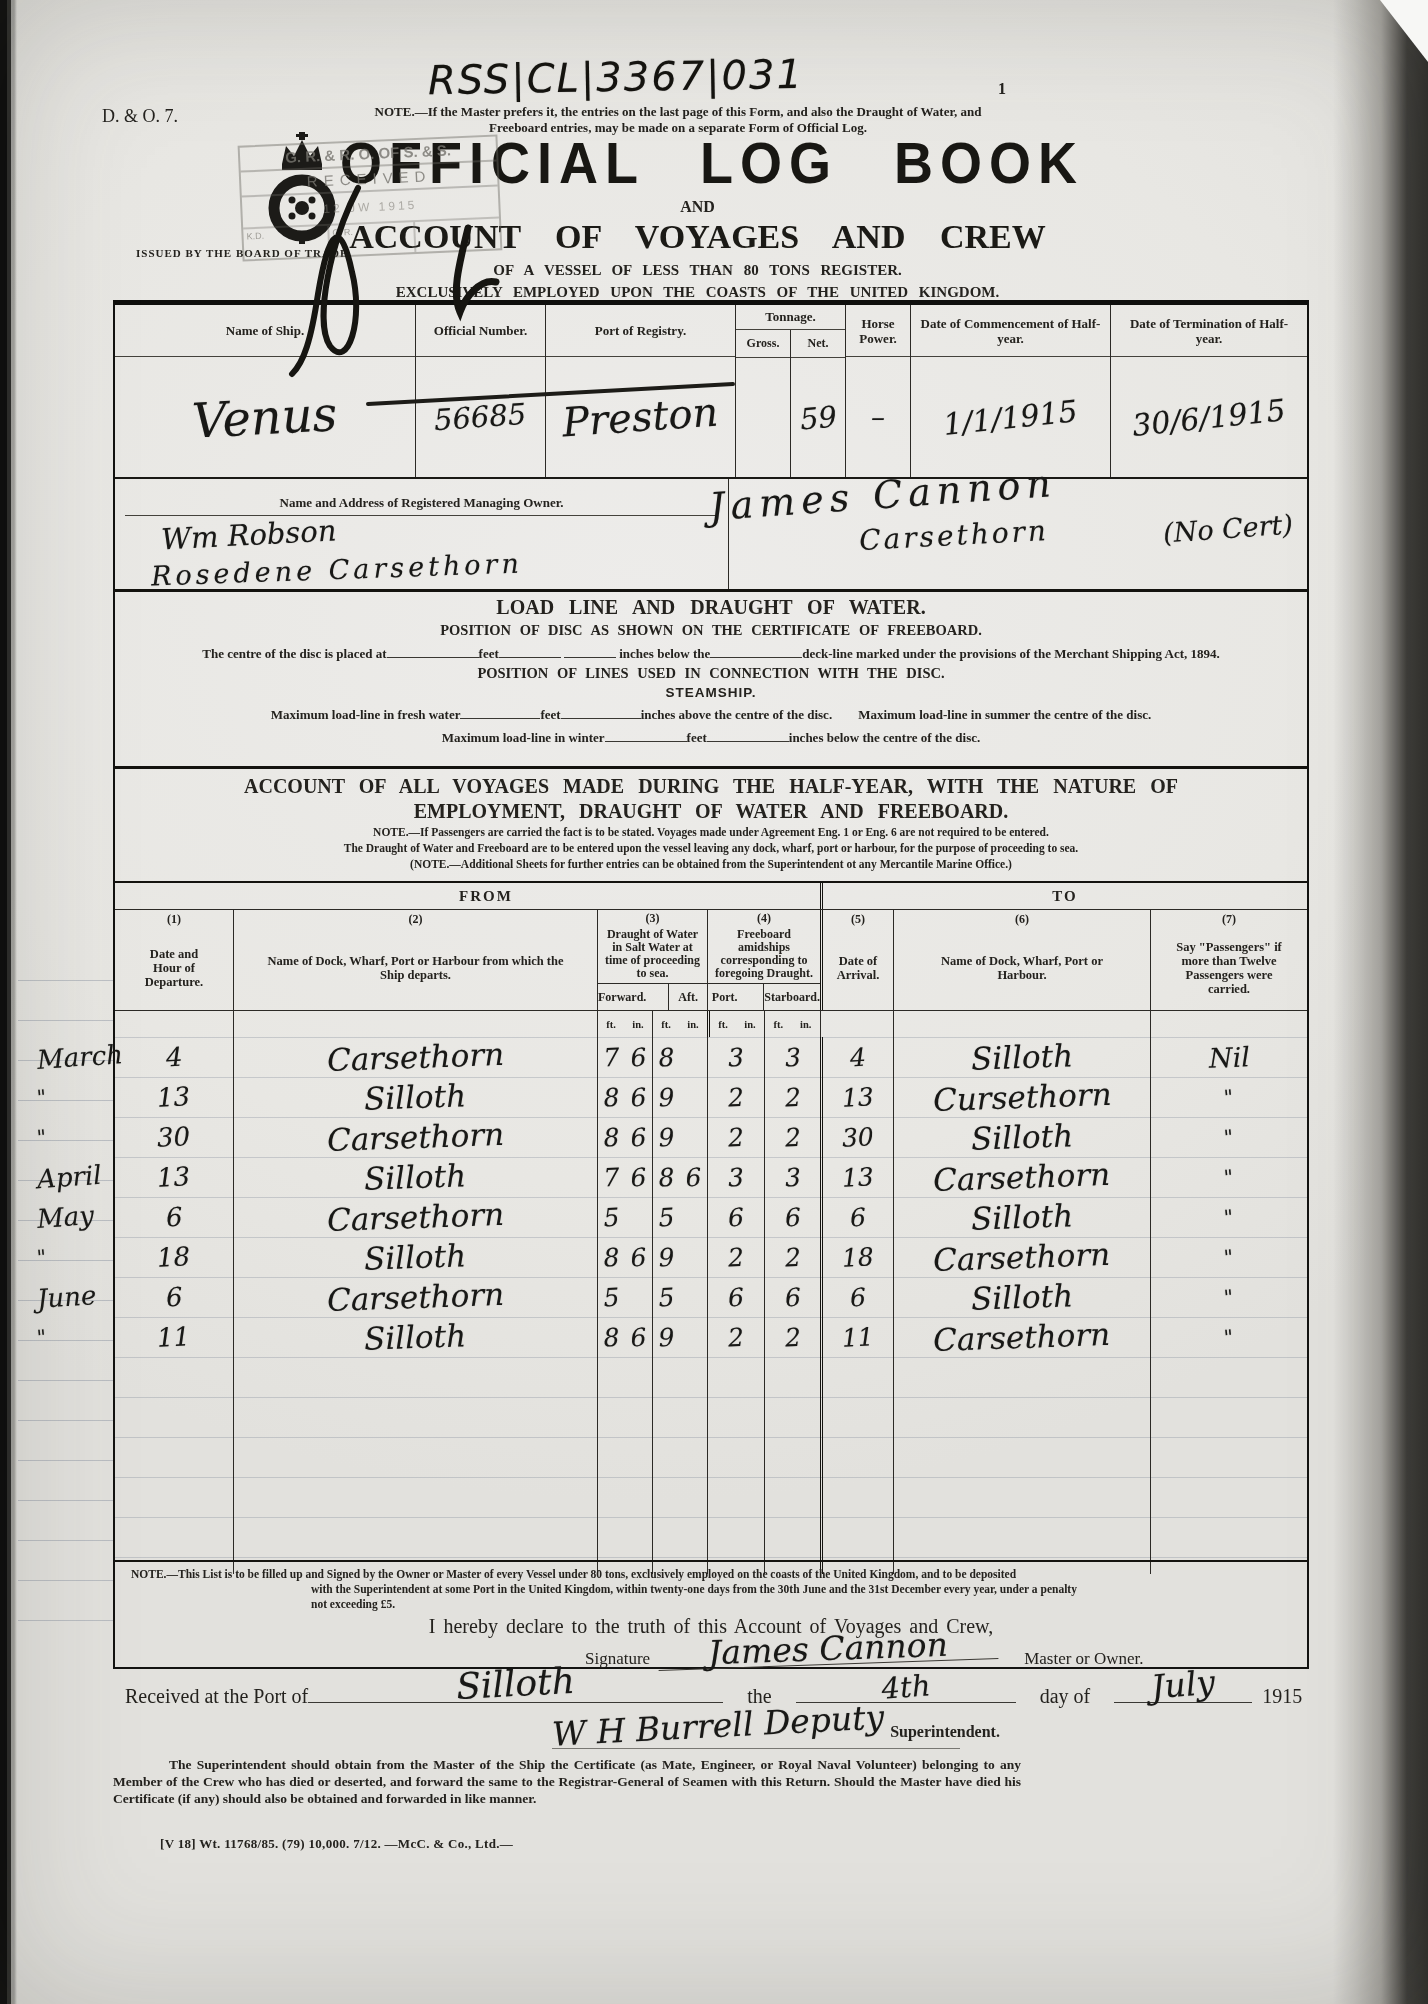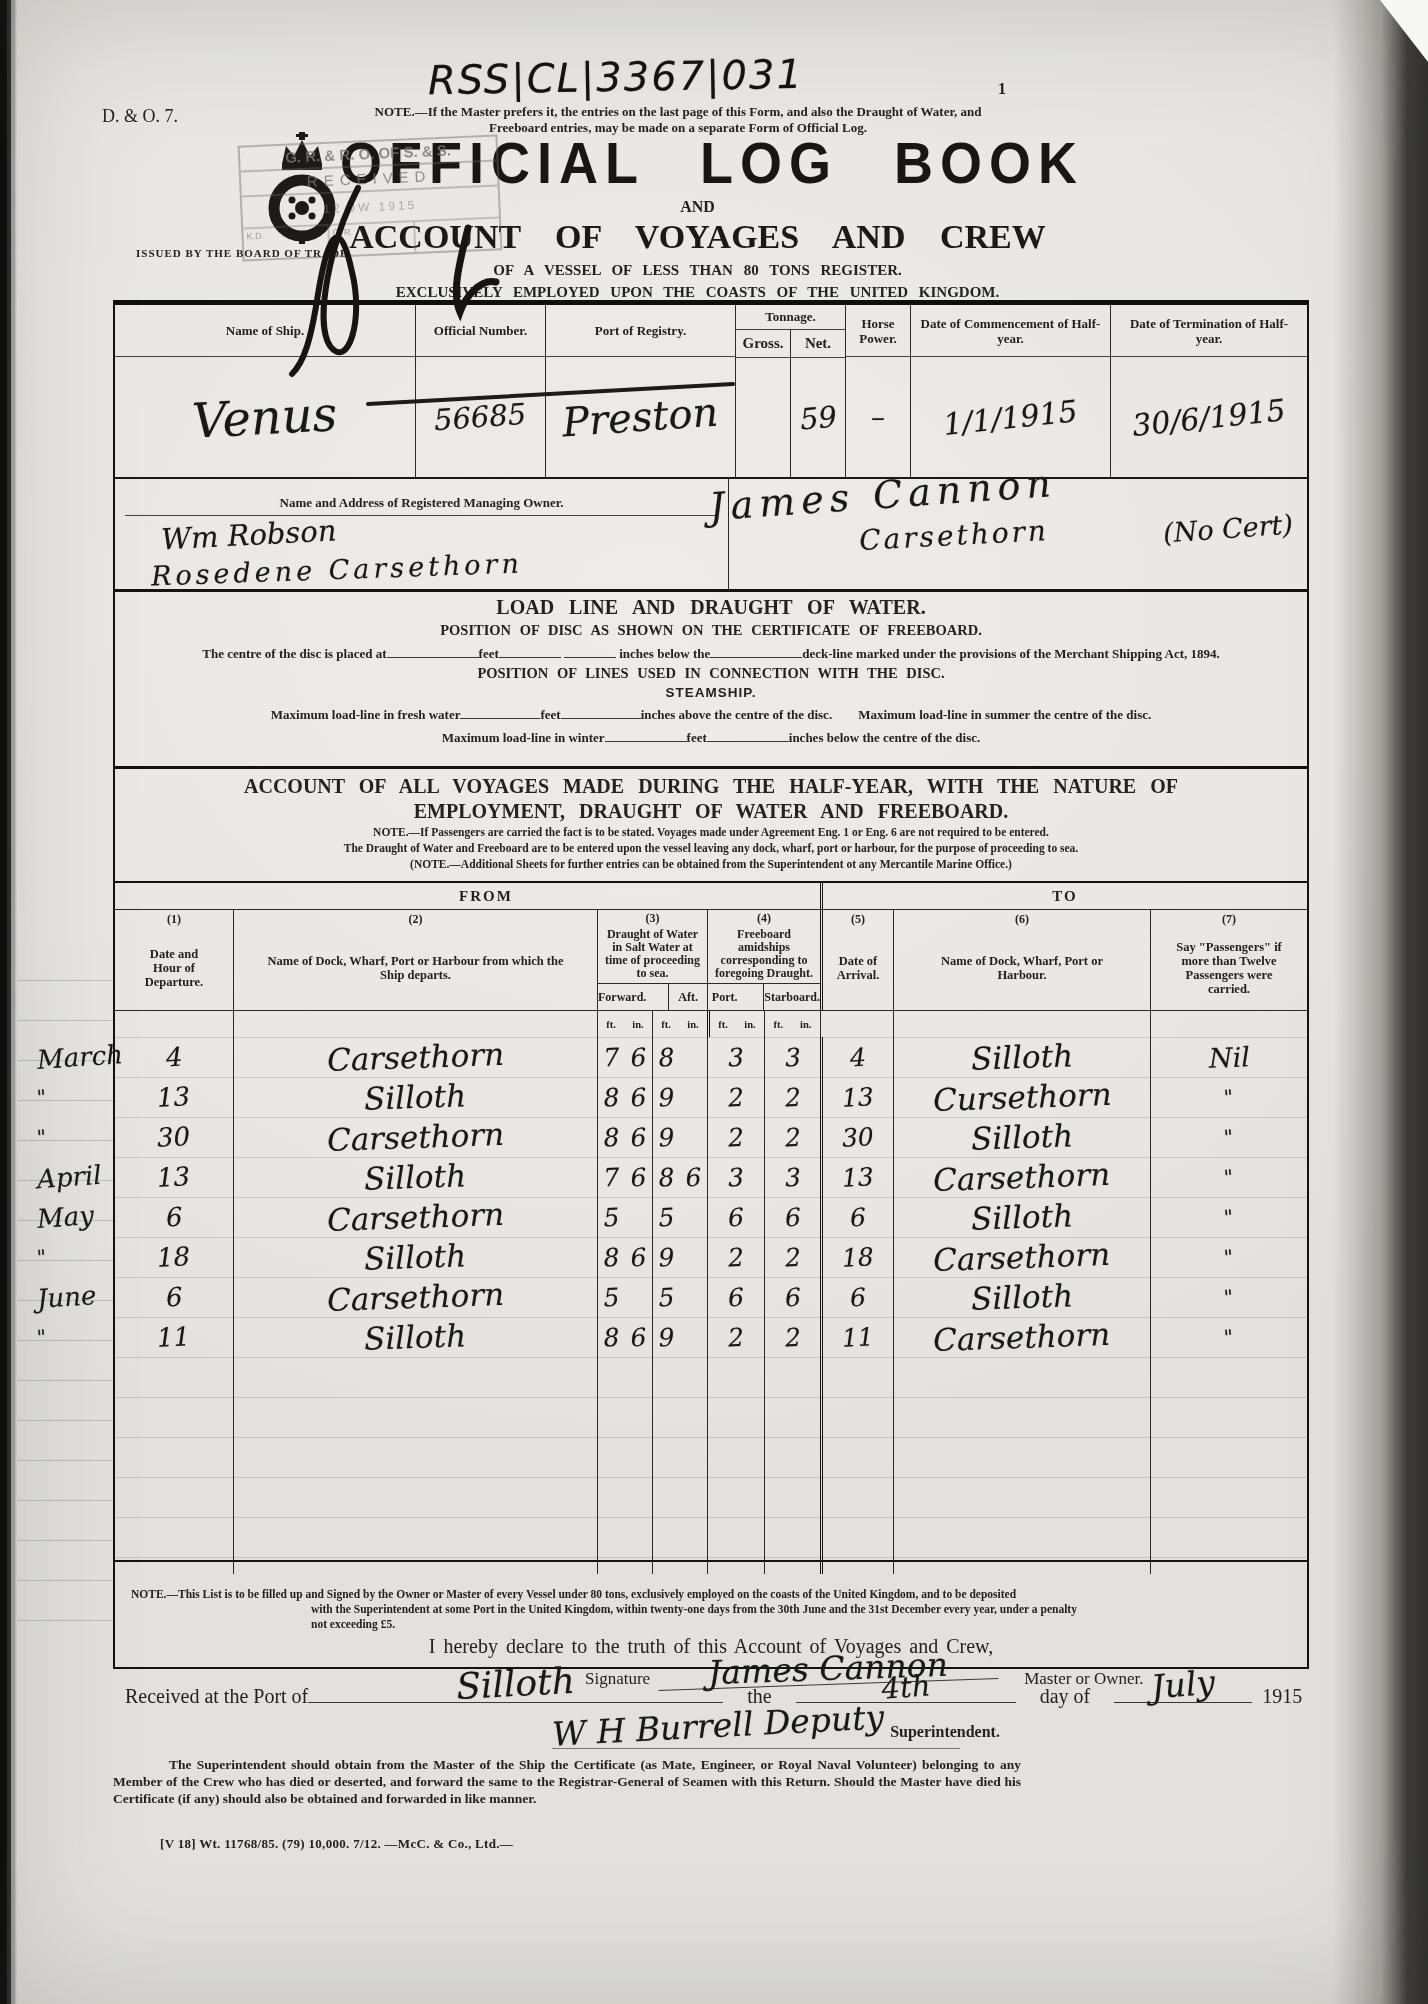--- a/index.html
+++ b/index.html
@@ -57,21 +57,21 @@
   .scol.first{border-left:none;}
   .shead{height:52px;display:flex;align-items:center;justify-content:center;text-align:center;
     font-size:13px;font-weight:bold;line-height:15px;padding:2px 6px;border-bottom:1px solid #44423c;box-sizing:border-box;}
   .sval{flex:1;display:flex;align-items:center;justify-content:center;overflow:visible;}
   .sgroup{width:110px;border-left:1px solid #2c2a26;display:flex;flex-direction:column;box-sizing:border-box;}
   .sgrouphead{height:24px;display:flex;align-items:center;justify-content:center;
     font-size:13px;font-weight:bold;border-bottom:1px solid #44423c;}
   .sgroupbody{flex:1;display:flex;}
   .ssub{flex:1;display:flex;flex-direction:column;box-sizing:border-box;}
   .ssub + .ssub{border-left:1px solid #2c2a26;}
-  .ssub .shead{height:28px;font-size:15px;}
+  .ssub .shead{height:28px;font-size:12px;}
   
   .ownrow{display:flex;height:110px;border-top:2px solid #1a1915;}
   .ocol{display:flex;flex-direction:column;box-sizing:border-box;overflow:visible;}
   .ocol + .ocol{border-left:1px solid #2c2a26;}
   .ohead{height:32px;display:flex;align-items:flex-end;justify-content:center;
     font-size:13px;font-weight:bold;padding-bottom:4px;border-bottom:1px solid #44423c;margin:0 10px;}
   .oval{flex:1;position:relative;}
   
   .loadline{height:174px;border-top:3px solid #14130f;text-align:center;overflow:hidden;}
   .ll-h{font-size:20px;font-weight:bold;word-spacing:10px;margin-top:4px;}
@@ -121,21 +121,21 @@
   .hwname{font-size:31px;transform:rotate(-2deg);}
   .hwnum{font-size:25px;transform:rotate(-3deg);}
   .twocell{display:flex;width:100%;height:100%;}
   .twocell span{flex:1;display:flex;align-items:center;justify-content:center;}
   .hwpass{font-size:27px;transform:rotate(-2deg);}
   .hwditto{font-size:20px;transform:rotate(-6deg);}
   
   .boxbottom{position:absolute;left:0;right:0;bottom:0;height:105px;border-top:2px solid #14130f;overflow:visible;}
   .bn{font-size:11.5px;font-weight:bold;line-height:15px;padding:0 16px;}
   .bn.i{padding-left:196px;}
-  .bn.f{padding-top:13px;margin-top:12px;}
+  .bn.f{padding-top:5px;}
   .decl{font-size:20px;text-align:center;margin-top:3px;word-spacing:3px;}
   .sigrow{display:flex;align-items:baseline;margin:0 0 0 470px;height:28px;}
   .sigrow .lab{font-size:17px;}
   .signame{width:340px;border-bottom:1px solid #3a3833;text-align:center;font-size:33px;
     margin:0 26px 0 8px;position:relative;top:-4px;height:30px;line-height:30px;}
   .sigrow .mo{font-size:17px;}
   
   .received{position:absolute;left:125px;top:1678px;width:1190px;display:flex;align-items:baseline;font-size:20px;}
   .rblank{border-bottom:1px solid #3a3833;position:relative;height:24px;}
   .rblank .hw{position:absolute;left:0;right:0;text-align:center;bottom:-2px;}

